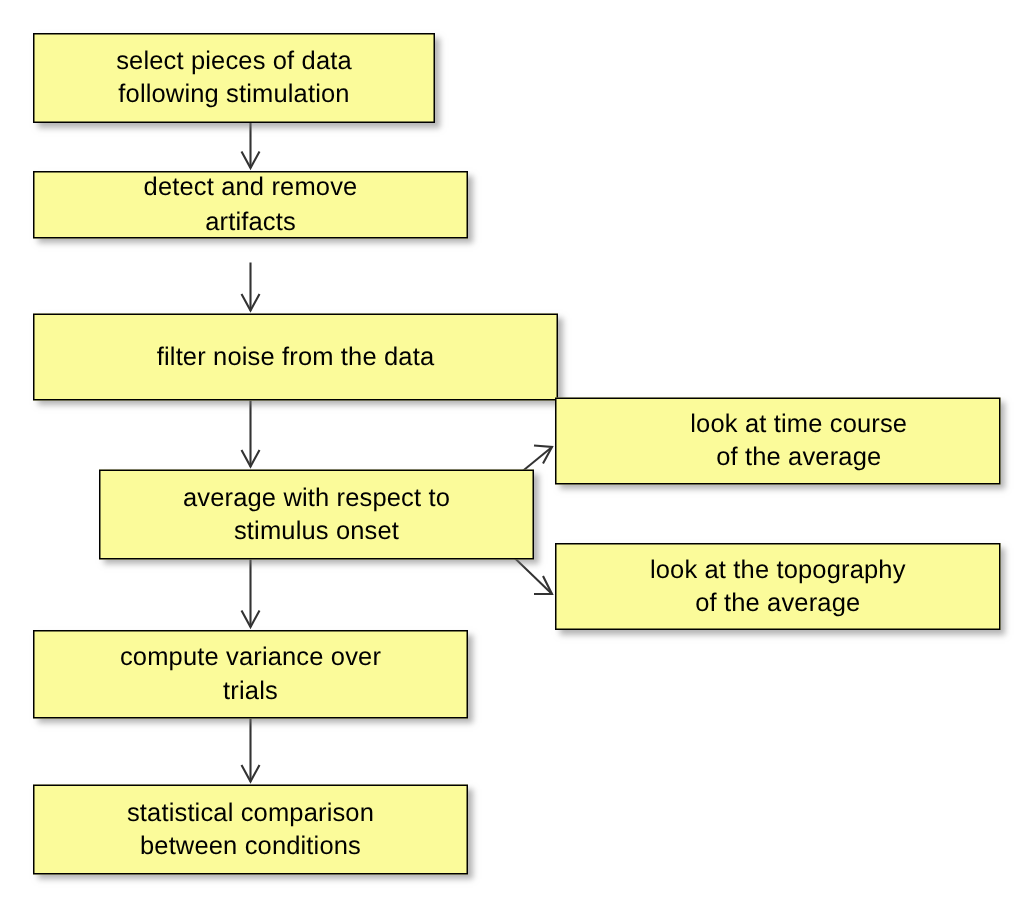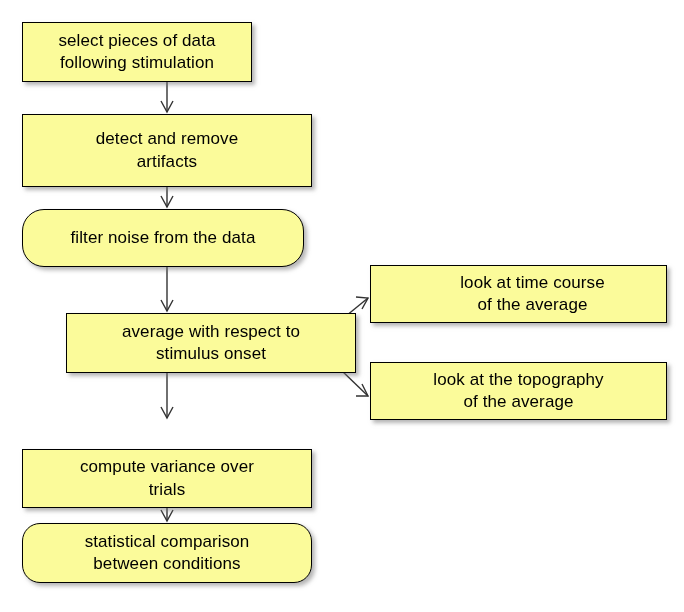--- a/index.html
+++ b/index.html
@@ -90,45 +90,45 @@
       </g>
 
       <g>
         <line x1="313" y1="343" x2="368" y2="396"></line>
         <polyline points="362,384 368,396 356,396"></polyline>
       </g>
 
     </g>
   </svg>
 
-  <div class="node" style="left:22px; top:22px; width:230px; height:60px;">
+  <div class="node" style="left:22px; top:22px; width:268px; height:60px;">
     <span class="node-label">select pieces of data
 following stimulation</span>
   </div>
 
-  <div class="node" style="left:22px; top:114px; width:290px; height:73px;">
+  <div class="node" style="left:22px; top:114px; width:290px; height:45px;">
     <span class="node-label">detect and remove
 artifacts</span>
   </div>
 
-  <div class="node" style="left:22px; top:209px; width:282px; height:58px;border-radius:22px;">
+  <div class="node" style="left:22px; top:209px; width:350px; height:58px;">
     <span class="node-label">filter noise from the data</span>
   </div>
 
   <div class="node" style="left:22px; top:313px; width:290px; height:60px;margin-left:44px;">
     <span class="node-label">average with respect to
 stimulus onset</span>
   </div>
 
-  <div class="node" style="left:22px; top:420px; width:290px; height:59px;margin-top:29px;">
+  <div class="node" style="left:22px; top:420px; width:290px; height:59px;">
     <span class="node-label">compute variance over
 trials</span>
   </div>
 
-  <div class="node" style="left:22px; top:523px; width:290px; height:60px;border-radius:18px;">
+  <div class="node" style="left:22px; top:523px; width:290px; height:60px;">
     <span class="node-label">statistical comparison
 between conditions</span>
   </div>
 
   <div class="node" style="left:370px; top:265px; width:297px; height:58px;padding-left:28px;">
     <span class="node-label">look at time course
 of the average</span>
   </div>
 
   <div class="node" style="left:370px; top:362px; width:297px; height:58px;align-items:center;">

